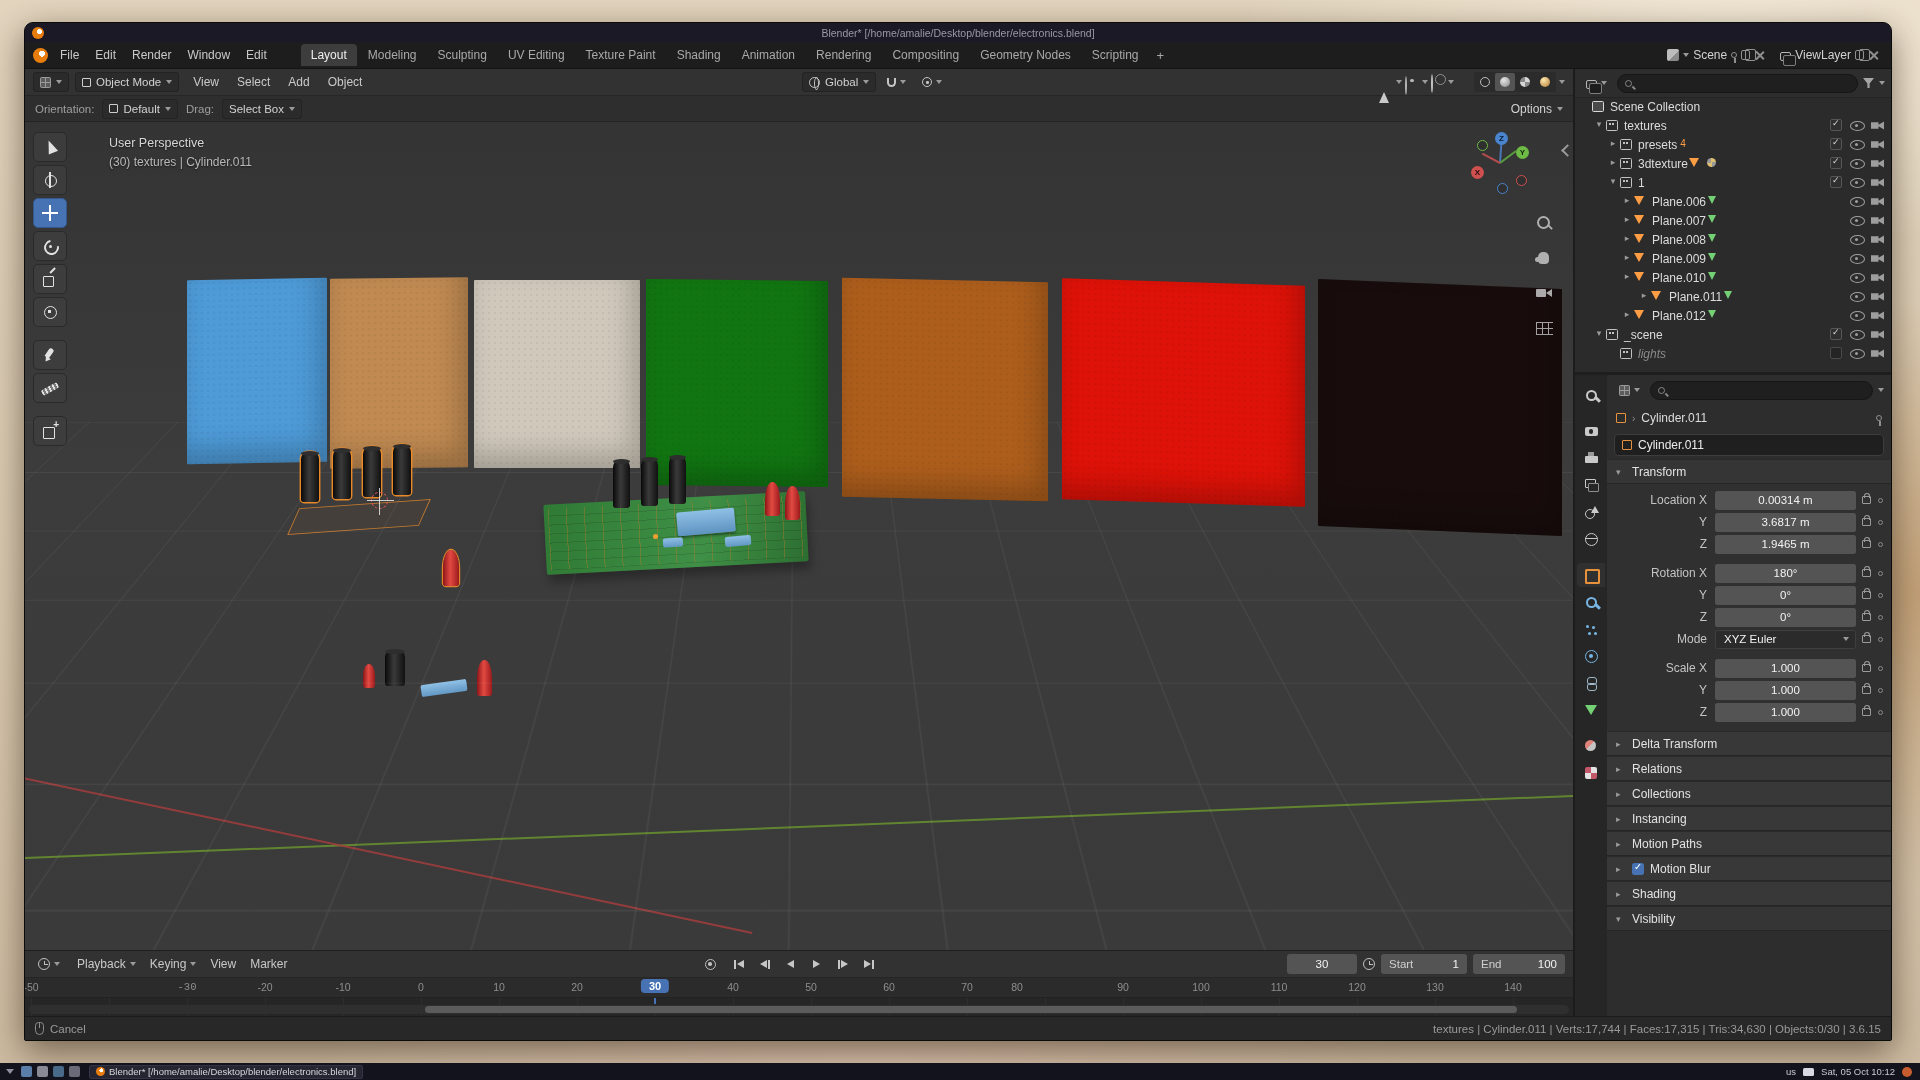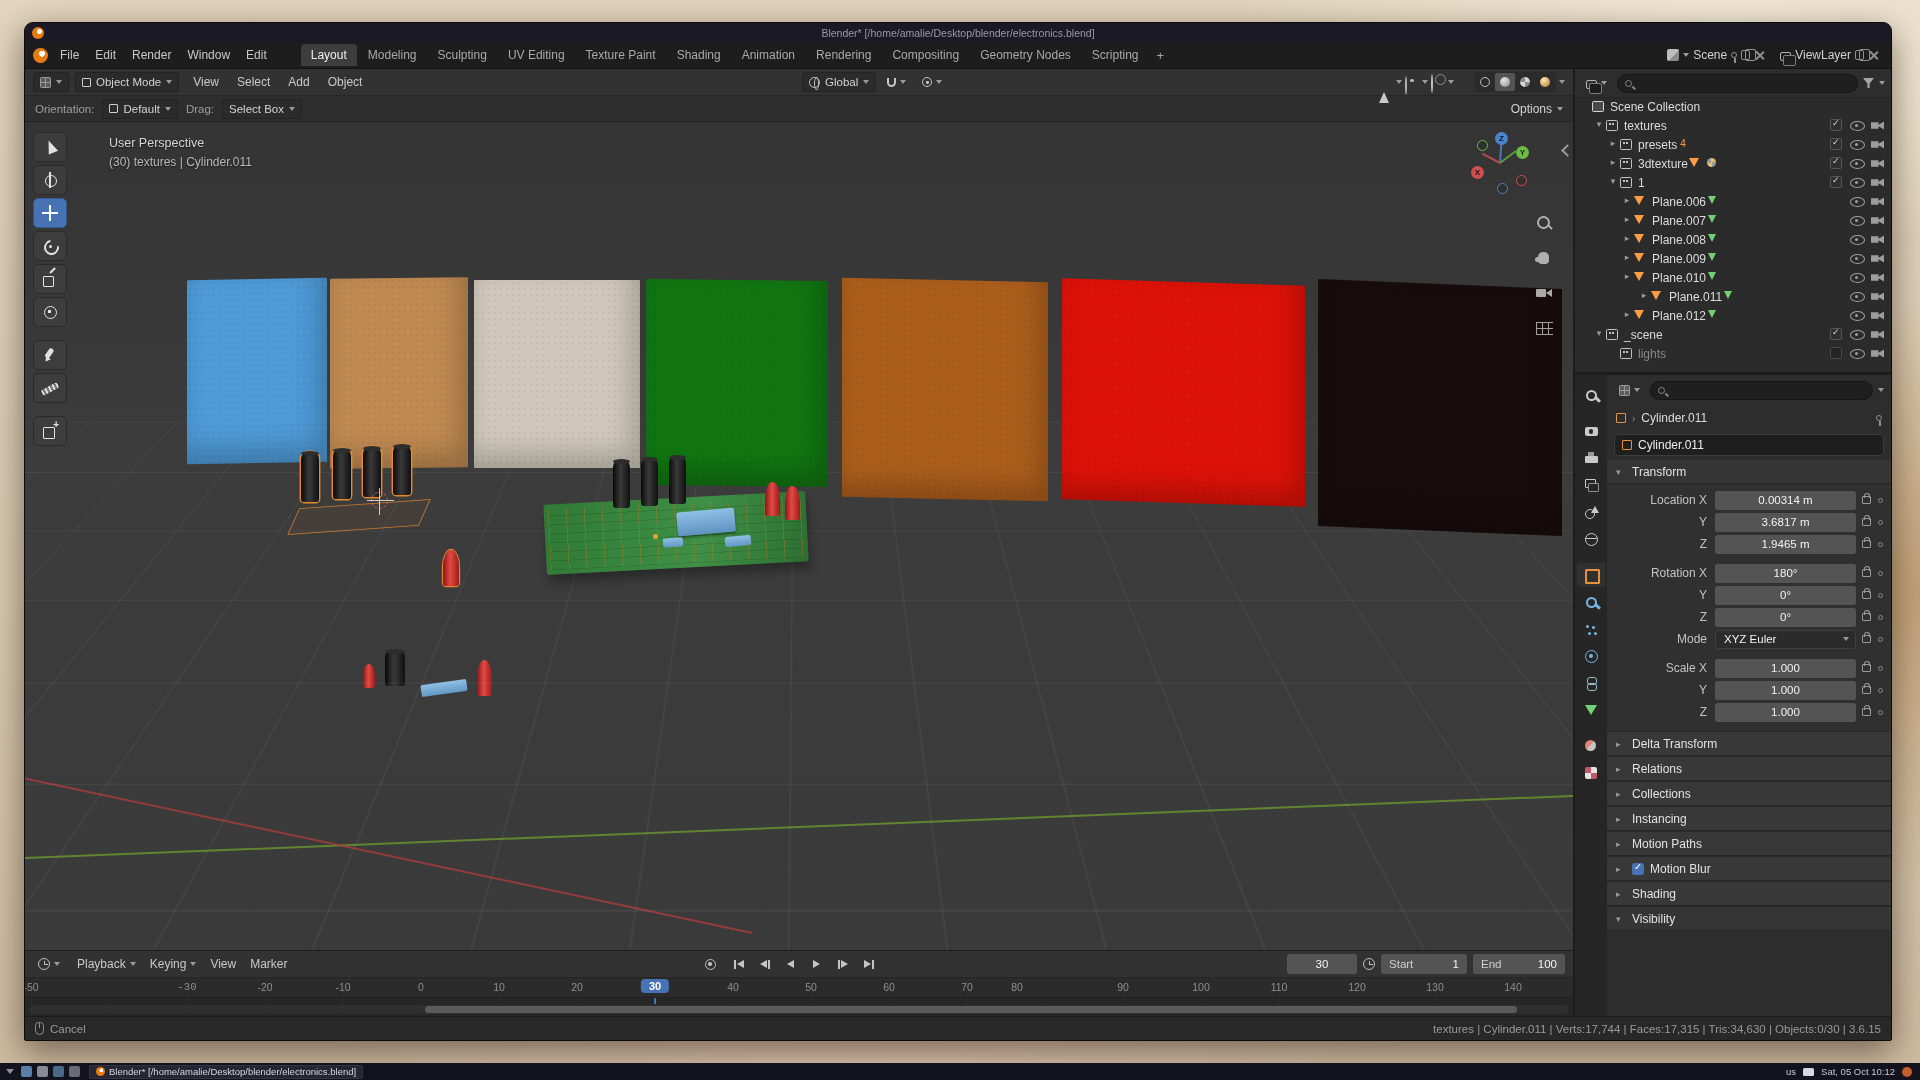--- a/index.html
+++ b/index.html
@@ -742,21 +742,21 @@
             <div class="orow" style="padding-left: 18px;">
               <span class="oarrow down"></span>
               <span class="oicon i-collection"></span>
               <span class="oname">_scene</span>
               <span class="oright">
                 <span class="ricon r-check"></span>
                 <span class="ricon r-eye"></span>
                 <span class="ricon r-cam"></span>
               </span>
             </div>
-            <div class="orow dim" style="padding-left: 32px;">
+            <div class="orow dim" style="padding-left: 32px; font-style: italic;">
               <span class="oarrow none"></span>
               <span class="oicon i-collection"></span>
               <span class="oname">lights</span>
               <span class="oright">
                 <span class="ricon r-uncheck"></span>
                 <span class="ricon r-eye"></span>
                 <span class="ricon r-cam"></span>
               </span>
             </div>
           </div>

